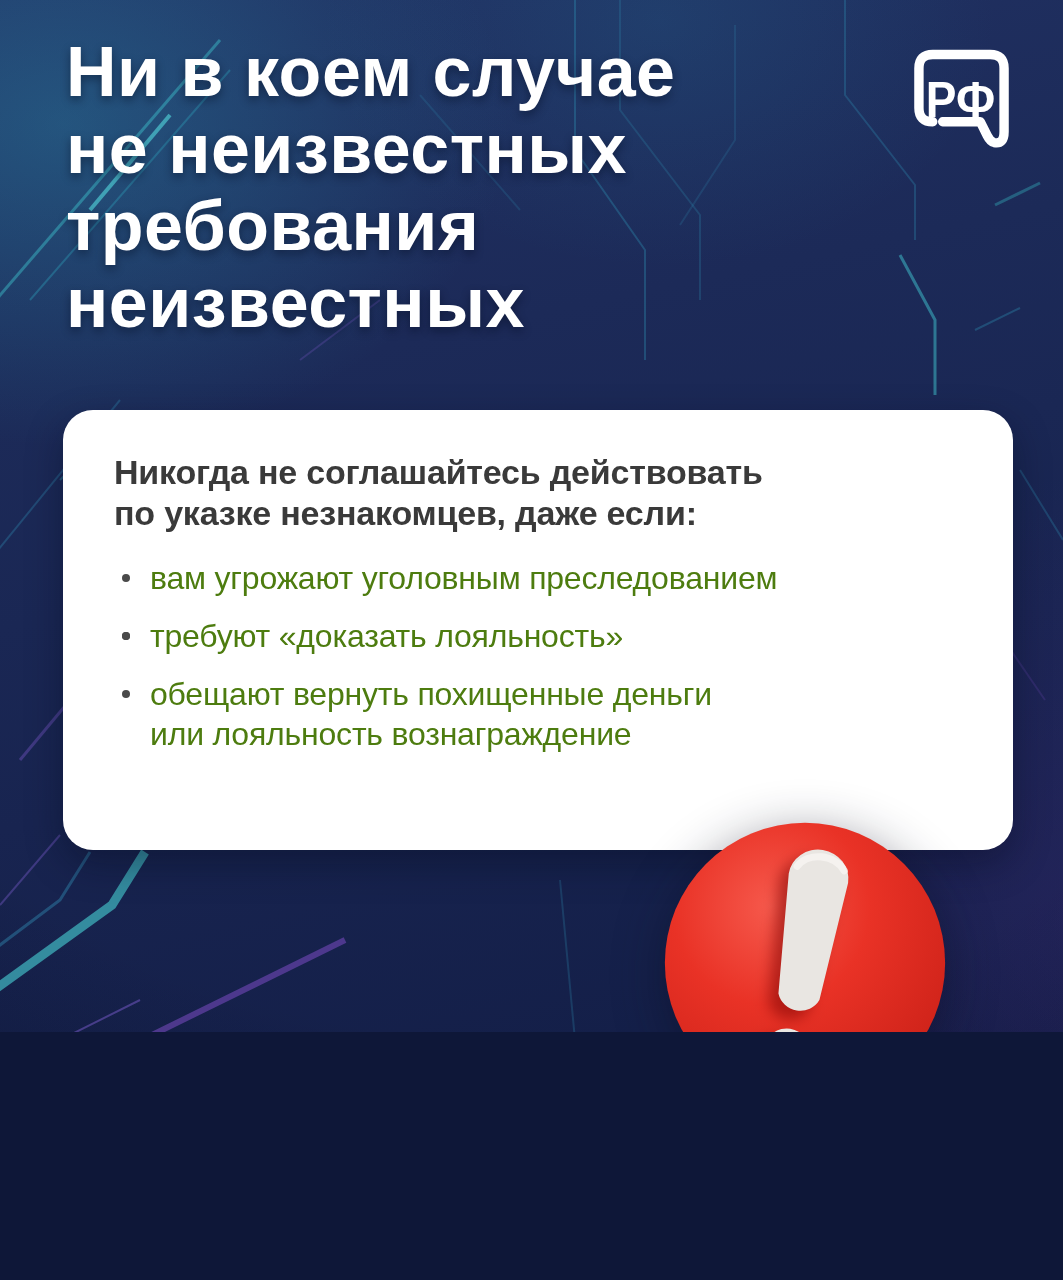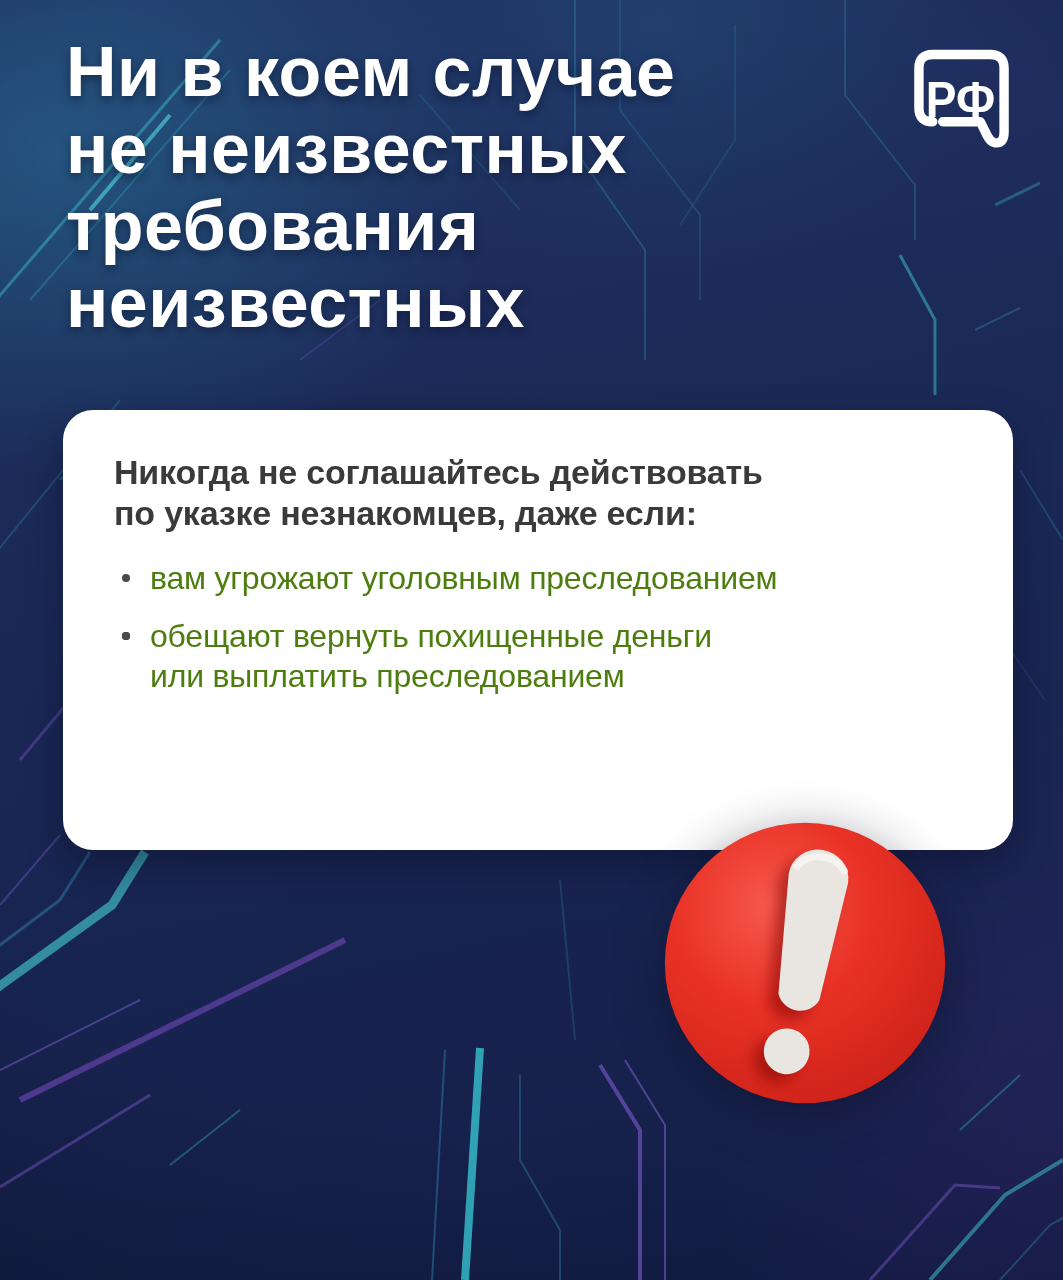--- a/index.html
+++ b/index.html
@@ -1,18 +1,18 @@
 <!DOCTYPE html>
 <html><head>
 <meta charset="utf-8">
 <style>
   html,body{margin:0;padding:0;background:#0e1738;}
   .poster{
     position:relative;
-    width:1063px;height:1280px;
+    width:1063px;height:1032px;
     overflow:hidden;
     font-family:"Liberation Sans","DejaVu Sans",sans-serif;
     background:
       radial-gradient(720px 520px at 6% 12%, rgba(47,170,195,.30), rgba(47,170,195,0) 62%),
       radial-gradient(520px 380px at 62% 2%, rgba(40,140,175,.16), rgba(40,140,175,0) 65%),
       radial-gradient(560px 620px at 103% 88%, rgba(70,45,130,.28), rgba(70,45,130,0) 70%),
       radial-gradient(1400px 1100px at 50% 42%, rgba(0,0,0,0) 55%, rgba(6,10,32,.55) 100%),
       linear-gradient(168deg,#213264 0%,#1c2a58 34%,#182450 66%,#131e47 100%);
   }
   .bg-lines{position:absolute;inset:0;z-index:1;}
@@ -119,25 +119,26 @@
     <ul class="bullet-list">
       <li>
         <span class="dot"></span>
         <span>вам угрожают уголовным преследованием</span>
       </li>
       <li>
         <span class="dot"></span>
       </li>
       <li>
         <span class="dot"></span>
+        <span>требуют «доказать лояльность»</span>
       </li>
       <li>
         <span class="dot"></span>
         <span>обещают вернуть похищенные деньги</span>
-        <span class="second-line">или выплатить преследованием</span>
+        <span class="second-line">или лояльность вознаграждение</span>
       </li>
     </ul>
   </div>
 
   <svg class="alert-badge" viewBox="0 0 200 200">
     <defs>
       <radialGradient id="redg" cx="38%" cy="30%" r="78%">
         <stop offset="0%" stop-color="#f6594c"></stop>
         <stop offset="45%" stop-color="#e93226"></stop>
         <stop offset="100%" stop-color="#cc2118"></stop>

